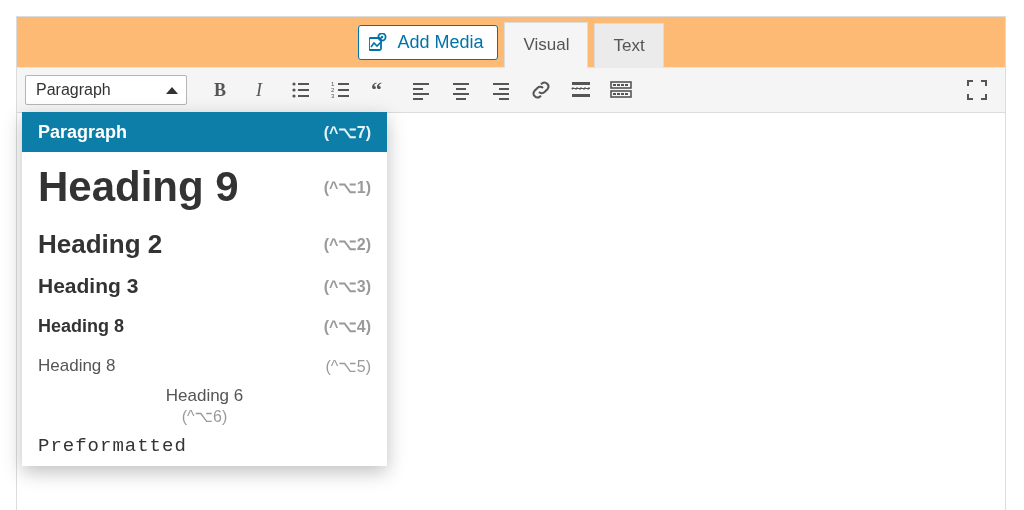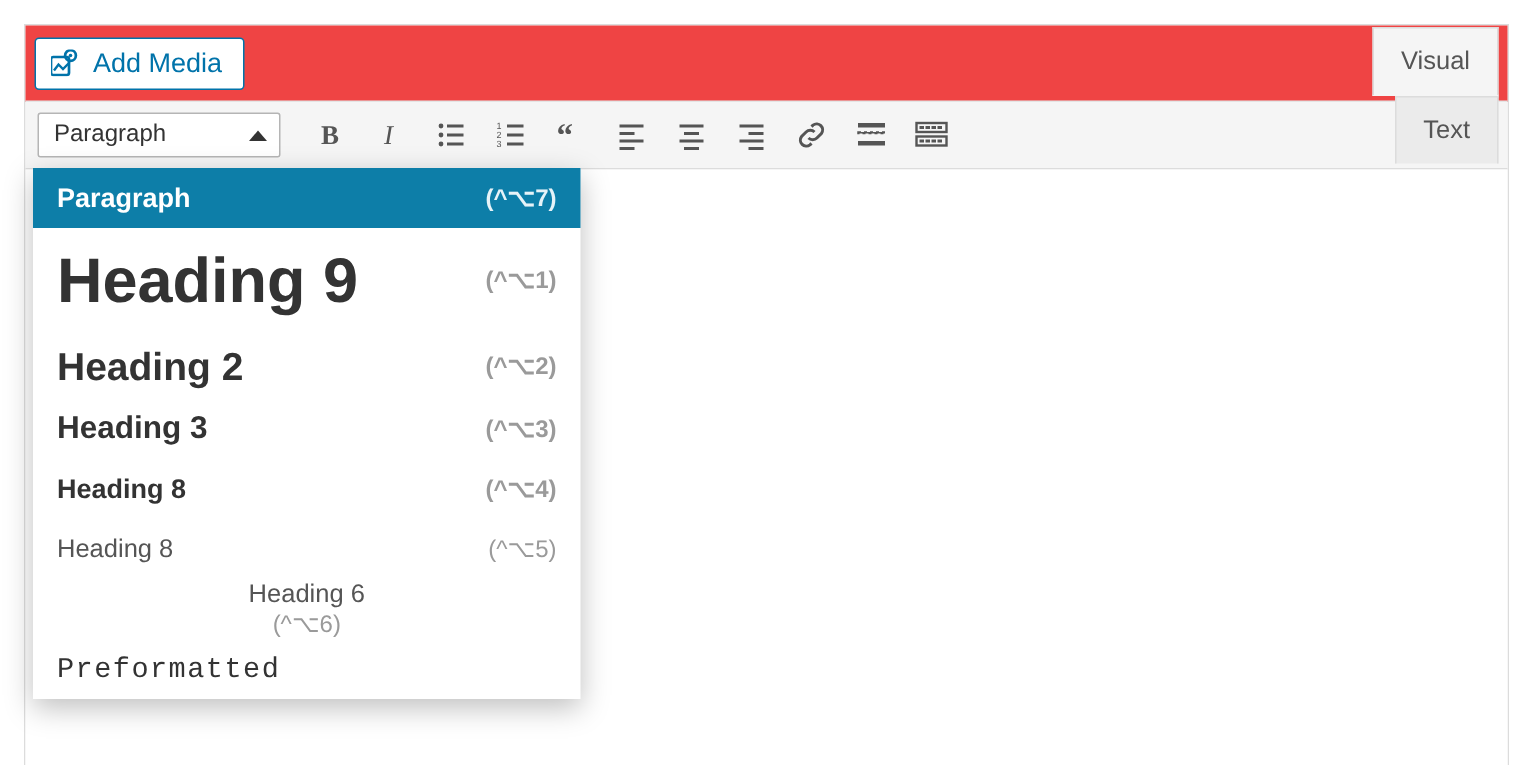--- a/index.html
+++ b/index.html
@@ -14,22 +14,22 @@
   .panel{
     position:absolute;
     left:16px;
     right:18px;
     top:16px;
     border:1px solid #dcdcdc;
   }
   .top-row{
     display:flex;
     align-items:center;
-    justify-content:space-between;
-    background:#ef4444;
+    justify-content:center;
+    background:#fdba74;
     border-bottom:1px solid #e5e5e5;
     height:50px;
     padding:0 6px 0 6px;
   }
   .add-media{
     display:inline-flex;
     align-items:center;
     gap:8px;
     border:1px solid #0073aa;
     background:#fff;
@@ -38,21 +38,20 @@
     font-weight:500;
     padding:6px 14px 6px 10px;
     border-radius:3px;
     cursor:pointer;
   }
   .add-media svg{display:block;}
   .tabs{
     display:flex;
     align-items:flex-end;
     height:100%;
-    flex-direction:column;
   }
   .tab{
     padding:12px 18px;
     font-size:17px;
     color:#555;
     background:#ebebeb;
     border:1px solid #dcdcdc;
     border-bottom:none;
     margin-left:6px;
     cursor:pointer;

